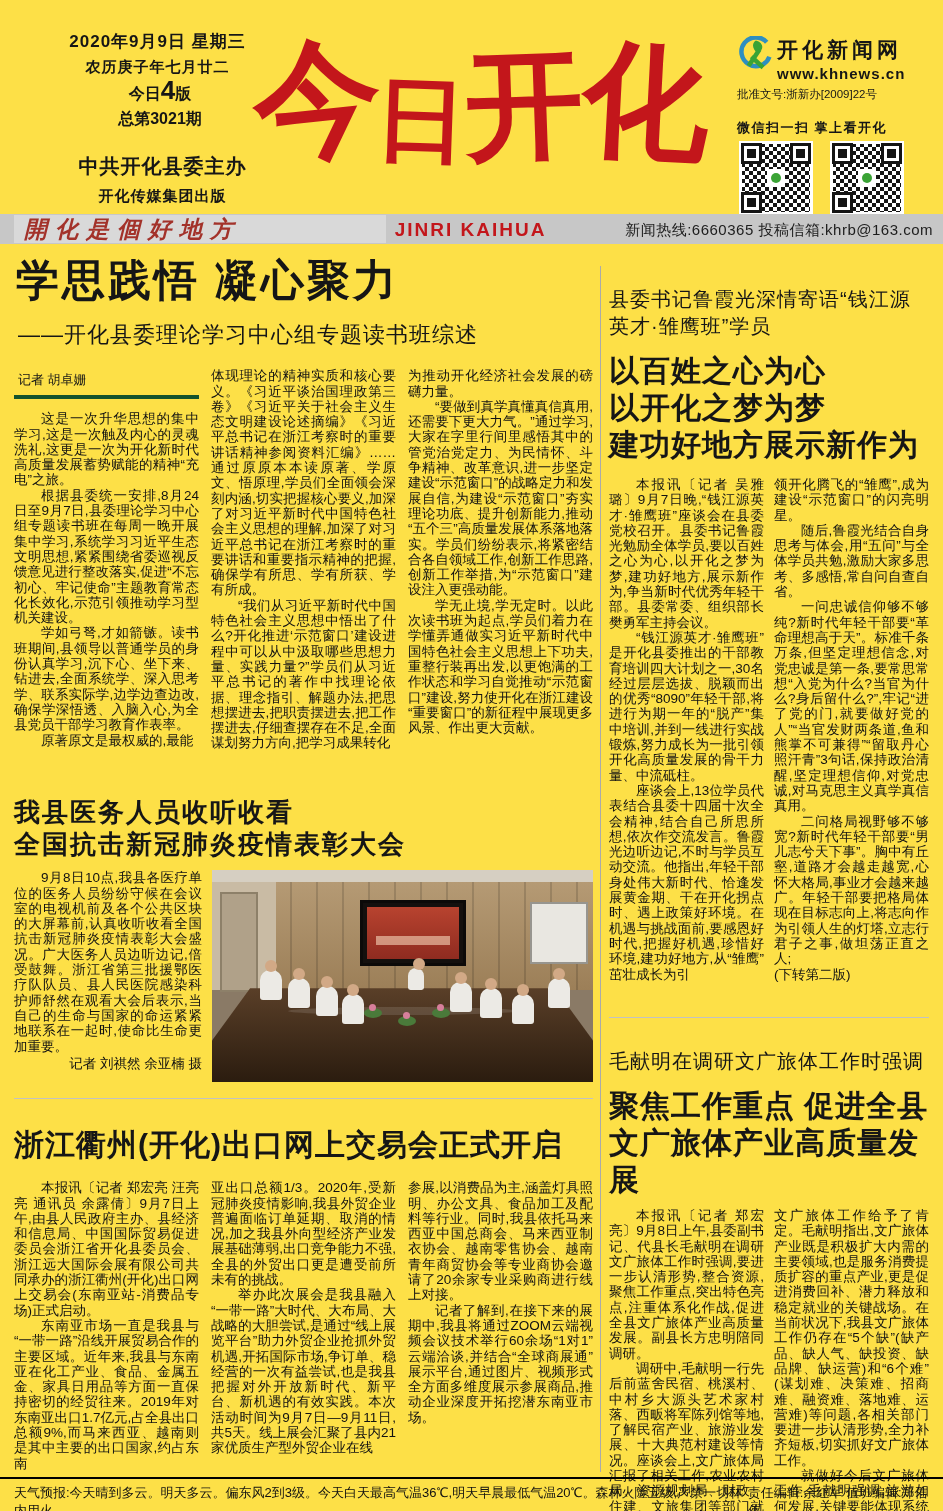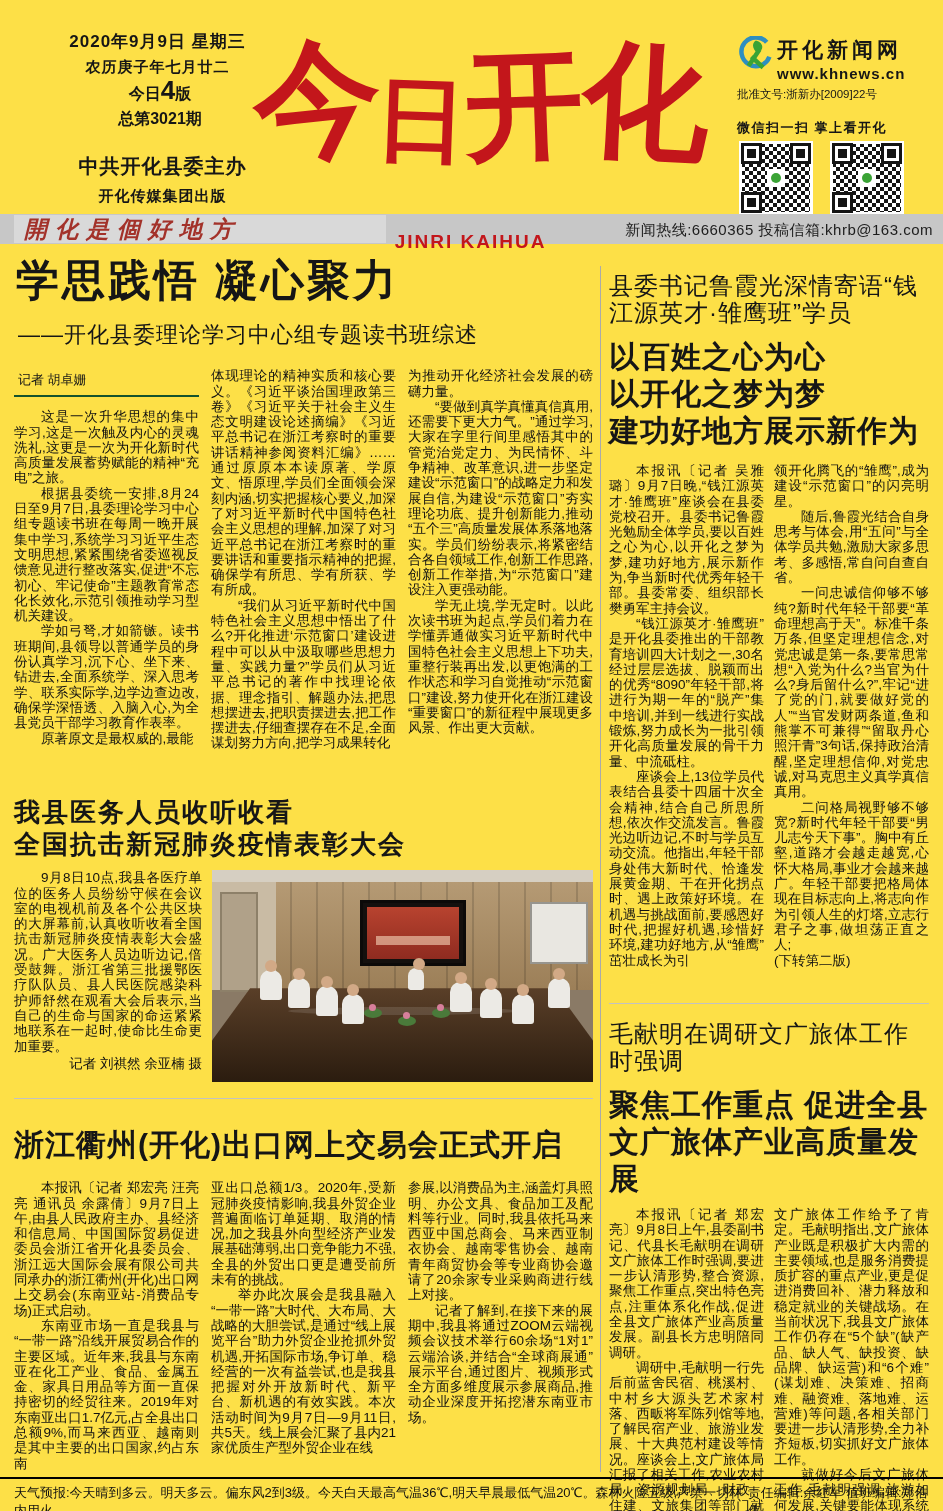--- a/index.html
+++ b/index.html
@@ -44,37 +44,37 @@
   .qr-eye::after{content:"";position:absolute;inset:3px;background:#141414;}
   .eye-tl{left:0;top:0;} .eye-tr{right:0;top:0;} .eye-bl{left:0;bottom:0;}
   .qr-logo{position:absolute;left:26px;top:26px;width:18px;height:18px;background:#fff;}
   .qr-logo::after{content:"";position:absolute;inset:4px;background:#3aa335;border-radius:50%;}
   .qr-label{font-size:12.5px;margin-top:3px;letter-spacing:1px;}
 
   .band{position:absolute;left:0;top:214px;width:943px;height:30px;background:var(--band);}
   .slogan{position:absolute;left:14px;top:1px;width:362px;height:28px;background:#d9d9d9;
           color:#a3322a;font-family:"DejaVu Serif",serif;font-style:italic;font-weight:bold;
           font-size:23px;letter-spacing:8px;line-height:28px;padding-left:10px;overflow:hidden;}
-  .pinyin{position:absolute;left:388px;top:17px;width:165px;text-align:center;color:var(--red);
+  .pinyin{position:absolute;left:388px;top:5px;width:165px;text-align:center;color:var(--red);
           font-weight:bold;font-size:19px;letter-spacing:2px;}
   .hotline{position:absolute;right:10px;top:7px;font-size:15px;color:#1d1d1d;letter-spacing:0.5px;}
 
   
   .left-sec{position:absolute;left:14px;top:251px;width:579px;}
   .right-sec{position:absolute;left:609px;top:262px;width:320px;}
   .vdiv{position:absolute;left:600px;top:266px;width:1px;height:1206px;background:#aaa;}
 
   h1,h2{margin:0;padding:0;font-weight:bold;}
   .lead-headline{font-size:43px;letter-spacing:3px;line-height:1.1;margin:6px 0 0 2px;}
   .lead-subhead{font-size:22px;margin:16px 0 0 4px;letter-spacing:1px;}
   .cols{display:flex;gap:12px;overflow:hidden;}
   .acol{flex:1 1 0;min-width:0;overflow:hidden;}
   .apara{margin:0;text-indent:2em;text-align:justify;font-size:13.5px;line-height:15.3px;color:#111;}
   .apara.cont{text-indent:0;}
-  .byline{font-size:13px;padding:3px 0 6px 4px;border-bottom:2px solid #14532d;margin:0 0 12px;}
+  .byline{font-size:13px;padding:3px 0 6px 4px;border-bottom:4px solid #14532d;margin:0 0 12px;}
   .credit{margin:2px 0 0;text-align:right;font-size:13.5px;text-indent:0;}
   .lead-cols{margin-top:18px;height:414px;}
 
   .mid{margin-top:14px;}
   .mid-hl div{font-size:26px;font-weight:bold;line-height:32px;letter-spacing:2px;}
   .mid-body{display:flex;gap:10px;margin-top:10px;}
   .mid-cols{width:188px;flex:0 0 188px;height:212px;}
 
   
   .photo{position:relative;width:381px;height:212px;overflow:hidden;background:#8a7a66;flex:0 0 381px;}
@@ -95,21 +95,21 @@
   .ph-table::after{content:"";position:absolute;left:20%;top:20%;width:60%;height:8px;background:rgba(255,255,255,.12);border-radius:50%;}
   .ph-p{position:absolute;width:22px;height:30px;background:#eceae5;border-radius:10px 10px 3px 3px;}
   .ph-p::before{content:"";position:absolute;left:5px;top:-10px;width:12px;height:12px;border-radius:50%;background:#d2a986;}
   .ph-f{position:absolute;width:18px;height:10px;background:#4a7a3a;border-radius:50%;}
   .ph-f::after{content:"";position:absolute;left:5px;top:-4px;width:7px;height:7px;border-radius:50%;background:#d77f9b;}
 
   .export{margin-top:16px;border-top:1px solid #c2c2c2;padding-top:26px;}
   .export-headline{font-size:30px;letter-spacing:1px;}
   .export-cols{margin-top:14px;height:326px;}
 
-  .kicker{font-size:24px;line-height:27px;letter-spacing:1px;margin-top:10px;}
+  .kicker{font-size:20px;line-height:27px;letter-spacing:1px;margin-top:24px;}
   .r-hl div{font-size:30px;font-weight:bold;line-height:37px;letter-spacing:1px;}
   .r-hl{margin-top:12px;}
   .r-cols{gap:10px;}
   .r-cols1{margin-top:14px;height:528px;}
   .art2{margin-top:12px;border-top:1px solid #c2c2c2;padding-top:6px;}
   .r-cols2{margin-top:10px;height:388px;}
 
   .footer{position:absolute;left:0;top:1477px;width:943px;border-top:2px solid #000;}
   .footer-inner{display:flex;justify-content:space-between;padding:5px 14px 0;font-size:13px;color:#111;}
 </style>

